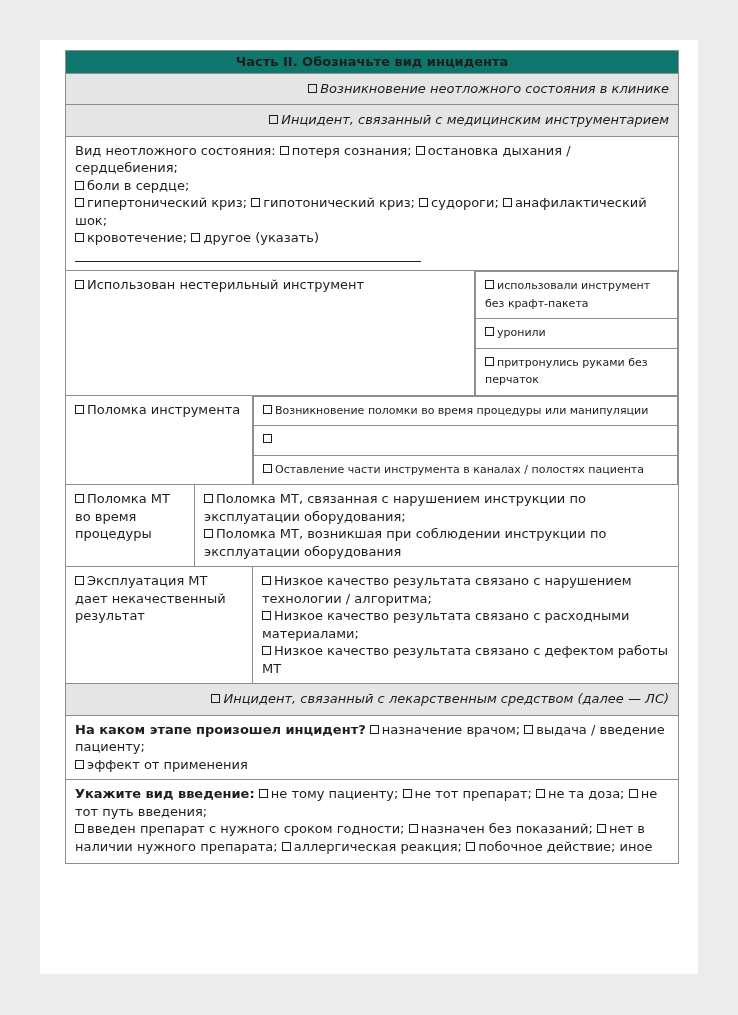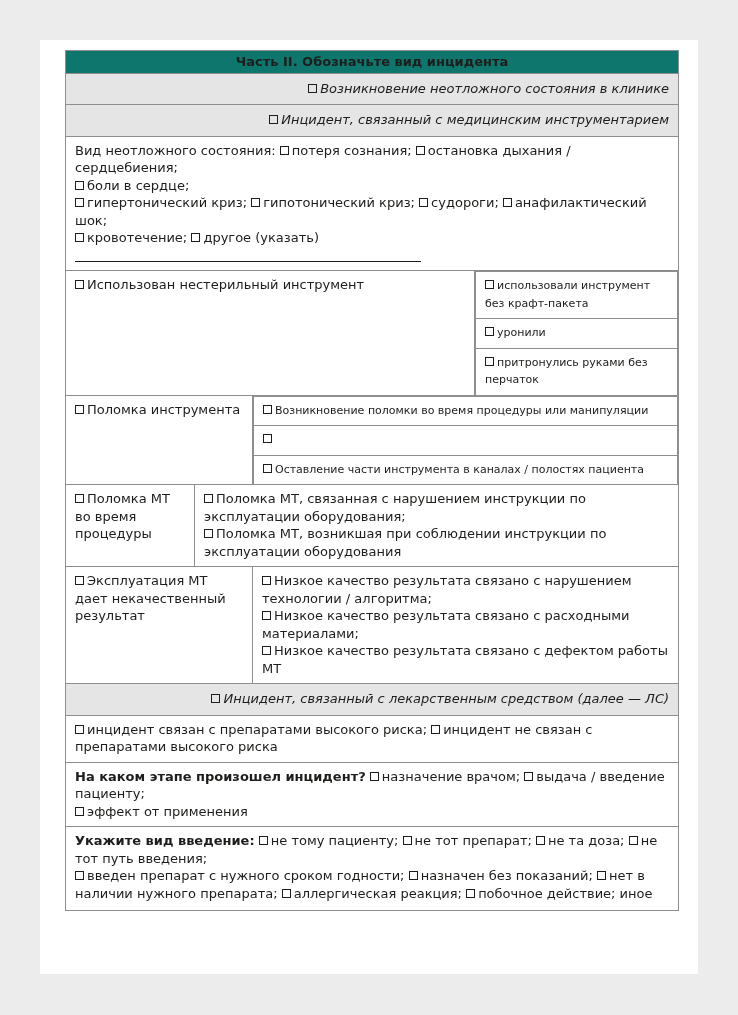--- a/index.html
+++ b/index.html
@@ -164,26 +164,20 @@
     <td colspan="3">
       <span class="optline"><span class="cb"></span><span>Низкое качество результата связано с нарушением технологии / алгоритма;</span></span>
       <span class="optline"><span class="cb"></span><span>Низкое качество результата связано с расходными материалами;</span></span>
       <span class="optline"><span class="cb"></span><span>Низкое качество результата связано с дефектом работы МТ</span></span>
     </td>
   </tr>
 
   <tr>
     <td colspan="5" class="h-sub">
       <span class="cb"></span><span>Инцидент, связанный с лекарственным средством (далее — ЛС)</span>
-    </td>
-  </tr>
-  <tr>
-    <td colspan="5">
-      <span class="cb"></span><span>инцидент связан с препаратами высокого риска;</span>
-      <span class="cb"></span><span>инцидент не связан с препаратами высокого риска</span>
     </td>
   </tr>
   <tr>
     <td colspan="5">
       <span class="b">На каком этапе произошел инцидент?</span>
       <span class="cb"></span><span>назначение врачом;</span>
       <span class="cb"></span><span>выдача / введение пациенту;</span><br>
       <span class="cb"></span><span>эффект от применения</span>
     </td>
   </tr>

